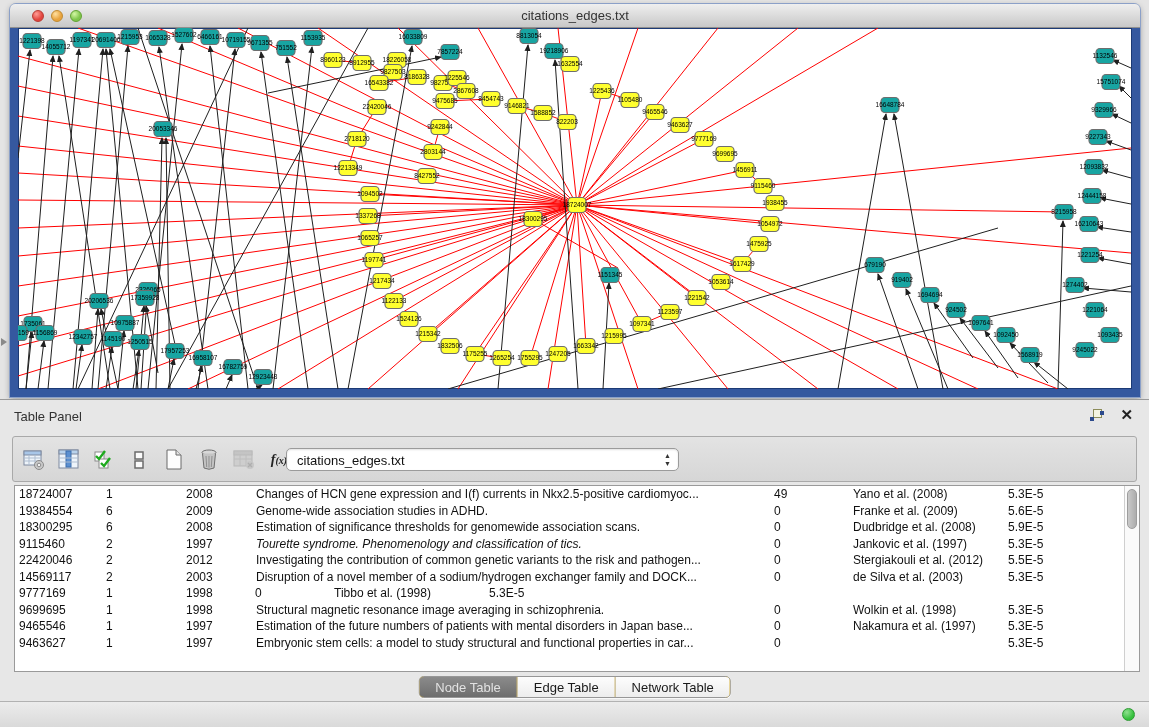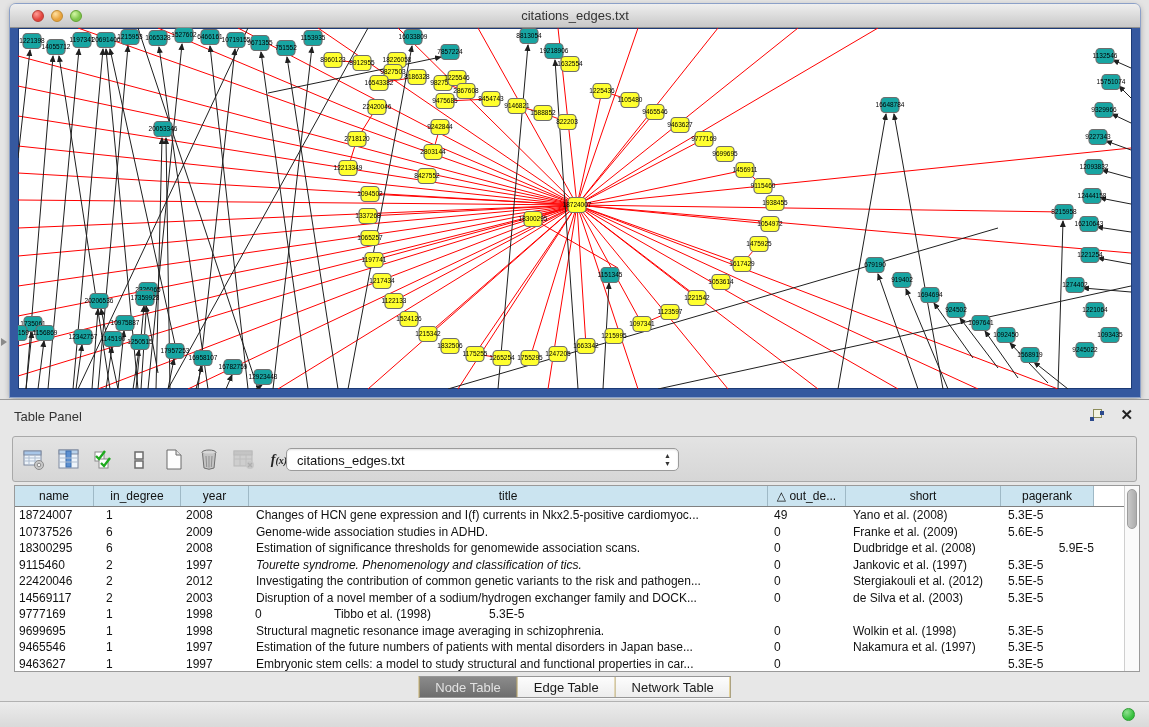--- a/index.html
+++ b/index.html
@@ -49,21 +49,21 @@
         overflow:hidden; white-space:nowrap; flex:none; }
   .th.filler { background:#fff; border-right:none; flex:1; }
   .tbody { width:1109px; }
   .tr { display:flex; height:16.5px; }
   .td { font-size:12px; color:#111; line-height:16.5px; white-space:nowrap; overflow:hidden; flex:none; }
   .vscroll { position:absolute; right:0; top:0; bottom:0; width:15px; background:#fafafa; border-left:1px solid #cfcfcf; }
   .vthumb { position:absolute; left:2px; top:3px; width:10px; height:40px; border-radius:5px;
             background:linear-gradient(90deg,#c9c9c9,#adadad); border:1px solid #9d9d9d; }
 
   .tabs { position:absolute; left:50%; transform:translateX(-50%); top:276px; display:flex; height:22px;
-          border:1px solid #979797; border-radius:0; overflow:hidden; background:#eab308; box-shadow:0 1px 0 rgba(255,255,255,.7);text-align:center; }
+          border:1px solid #979797; border-radius:5px; overflow:hidden; background:#eab308; box-shadow:0 1px 0 rgba(255,255,255,.7);text-align:center; }
   .tab { font-size:13px; padding:0 16px; line-height:21px; color:#1a1a1a; background:linear-gradient(#fdfdfd,#ededed);
          border-right:1px solid #b5b5b5; }
   .tab:last-child { border-right:none; }
   .tab.selected { background:linear-gradient(#8b8b8b,#6e6e6e); color:#e2e2e2; }
 
   .statusbar { position:absolute; left:0; right:0; top:301px; height:27px; border-top:1px solid #b2b2b2;
                background:linear-gradient(#ececec,#d9d9d9); }
   .memory-label { position:absolute; right:34px; top:7px; font-size:12px; color:#222;margin-top:45px; }
   .memory-dot { position:absolute; right:14px; top:6px; width:13px; height:13px; border-radius:50%;
                 background:radial-gradient(circle at 35% 30%, #8fe08f, #35c03c 65%); border:1px solid #2d9a33; }
@@ -737,57 +737,47 @@
         <span class="fx-label"><span>f</span><small>(x)</small></span>
       </span>
     </div>
     <div class="combo">
       <span class="combo-text">citations_edges.txt</span>
       <span class="combo-arrows">▲<br>▼</span>
     </div>
   </div>
 
   <div class="data-table">
-    <div class="thead" id="thead">
-        <div class="th" style="width: 79px;">name</div>
-        <div class="th" style="width: 87px;">in_degree</div>
-        <div class="th" style="width: 68px;">year</div>
-        <div class="th" style="width: 519px;">title</div>
-        <div class="th" style="width: 78px;">△ out_de...</div>
-        <div class="th" style="width: 155px;">short</div>
-        <div class="th" style="width: 93px;">pagerank</div>
-        <div class="th filler"></div>
-      </div>
     <div class="tbody" id="tbody">
         <div class="tr">
           <div class="td" style="width: 79px; padding-left: 4px;">18724007</div>
           <div class="td" style="width: 87px; padding-left: 12px;">1</div>
           <div class="td" style="width: 68px; padding-left: 5px;">2008</div>
           <div class="td" style="width: 519px; padding-left: 7px;">Changes of HCN gene expression and I(f) currents in Nkx2.5-positive cardiomyoc...</div>
           <div class="td" style="width: 78px; padding-left: 6px;">49</div>
           <div class="td" style="width: 155px; padding-left: 7px;">Yano et al. (2008)</div>
           <div class="td" style="width: 93px; padding-left: 7px;">5.3E-5</div>
         </div>
         <div class="tr">
-          <div class="td" style="width: 79px; padding-left: 4px;">10737526</div>
+          <div class="td" style="width: 79px; padding-left: 4px;">19384554</div>
           <div class="td" style="width: 87px; padding-left: 12px;">6</div>
           <div class="td" style="width: 68px; padding-left: 5px;">2009</div>
           <div class="td" style="width: 519px; padding-left: 7px;">Genome-wide association studies in ADHD.</div>
           <div class="td" style="width: 78px; padding-left: 6px;">0</div>
           <div class="td" style="width: 155px; padding-left: 7px;">Franke et al. (2009)</div>
           <div class="td" style="width: 93px; padding-left: 7px;">5.6E-5</div>
         </div>
         <div class="tr">
           <div class="td" style="width: 79px; padding-left: 4px;">18300295</div>
           <div class="td" style="width: 87px; padding-left: 12px;">6</div>
           <div class="td" style="width: 68px; padding-left: 5px;">2008</div>
           <div class="td" style="width: 519px; padding-left: 7px;">Estimation of significance thresholds for genomewide association scans.</div>
           <div class="td" style="width: 78px; padding-left: 6px;">0</div>
           <div class="td" style="width: 155px; padding-left: 7px;">Dudbridge et al. (2008)</div>
-          <div class="td" style="width: 93px; padding-left: 7px; text-align: right;">5.9E-5</div>
+          <div class="td" style="width: 93px; padding-left: 7px;">5.9E-5</div>
         </div>
         <div class="tr">
           <div class="td" style="width: 79px; padding-left: 4px;">9115460</div>
           <div class="td" style="width: 87px; padding-left: 12px;">2</div>
           <div class="td" style="width: 68px; padding-left: 5px;">1997</div>
           <div class="td" style="width: 519px; padding-left: 7px; font-style: italic;">Tourette syndrome. Phenomenology and classification of tics.</div>
           <div class="td" style="width: 78px; padding-left: 6px;">0</div>
           <div class="td" style="width: 155px; padding-left: 7px;">Jankovic et al. (1997)</div>
           <div class="td" style="width: 93px; padding-left: 7px;">5.3E-5</div>
         </div>

